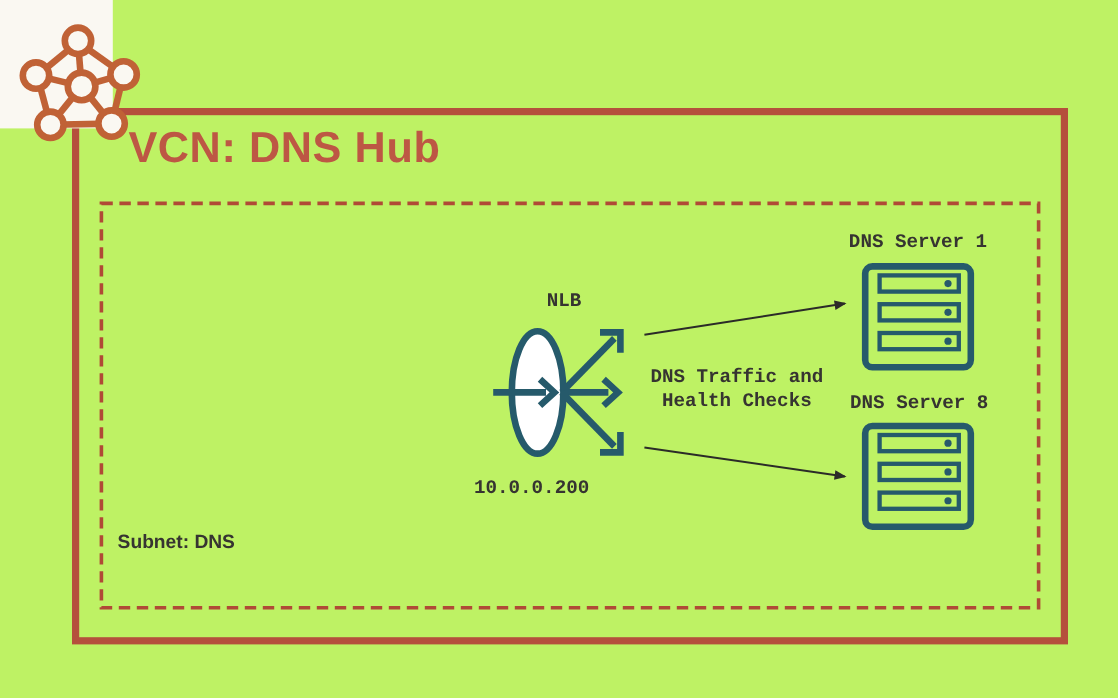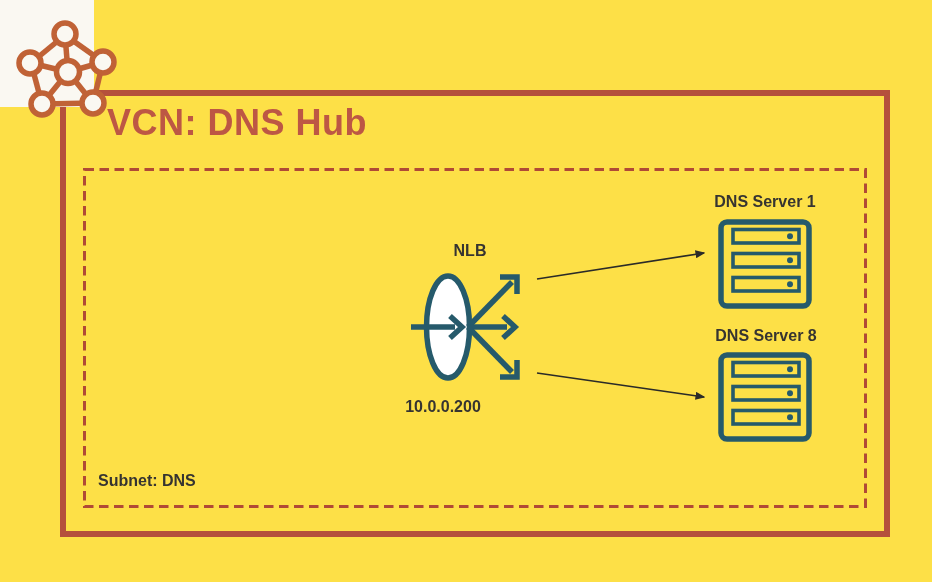--- a/index.html
+++ b/index.html
@@ -5,39 +5,40 @@
   html, body {
     margin: 0;
     padding: 0;
     background: #FAF8F2;
     font-family: "Liberation Sans", sans-serif;
   }
   .canvas {
     position: relative;
     width: 932px;
     height: 582px;
-    background: #fde047;
+    background: #bef264;
     overflow: hidden;
   }
   .layer {
     position: absolute;
     left: 0;
     top: 0;
   }
   .label {
     position: absolute;
     color: #363431;
     font-size: 16px;
     font-weight: 700;
     white-space: nowrap;
     line-height: 20px;
   }
   .centered {
     transform: translateX(-50%);
     text-align: center;
+    font-family: Liberation Mono, monospace;
   }
   .vcn-title {
     position: absolute;
     left: 107px;
     top: 103px;
     font-size: 36px;
     font-weight: 700;
     letter-spacing: 0.5px;
     color: #BD5744;
     line-height: 1.1;
@@ -120,16 +121,20 @@
   <div class="vcn-title">VCN: DNS Hub</div>
 
   <div class="label centered" style="left:470px; top:241px;">NLB</div>
 
   <div class="label centered" style="left:443px; top:397px;">10.0.0.200</div>
 
   <div class="label centered" style="left:765px; top:192px;">DNS Server 1</div>
 
   <div class="label centered" style="left:766px; top:326px;">DNS Server 8</div>
 
+  <div class="label centered" style="left:614px; top:304px;">
+    <div>DNS Traffic and</div>
+    <div>Health Checks</div>
+  </div>
 
-  <div class="label" style="left:98px; top:471px;">Subnet: DNS</div>
+  <div class="label" style="left:98px; top:443px;">Subnet: DNS</div>
 
 </div>
 
 </body></html>

